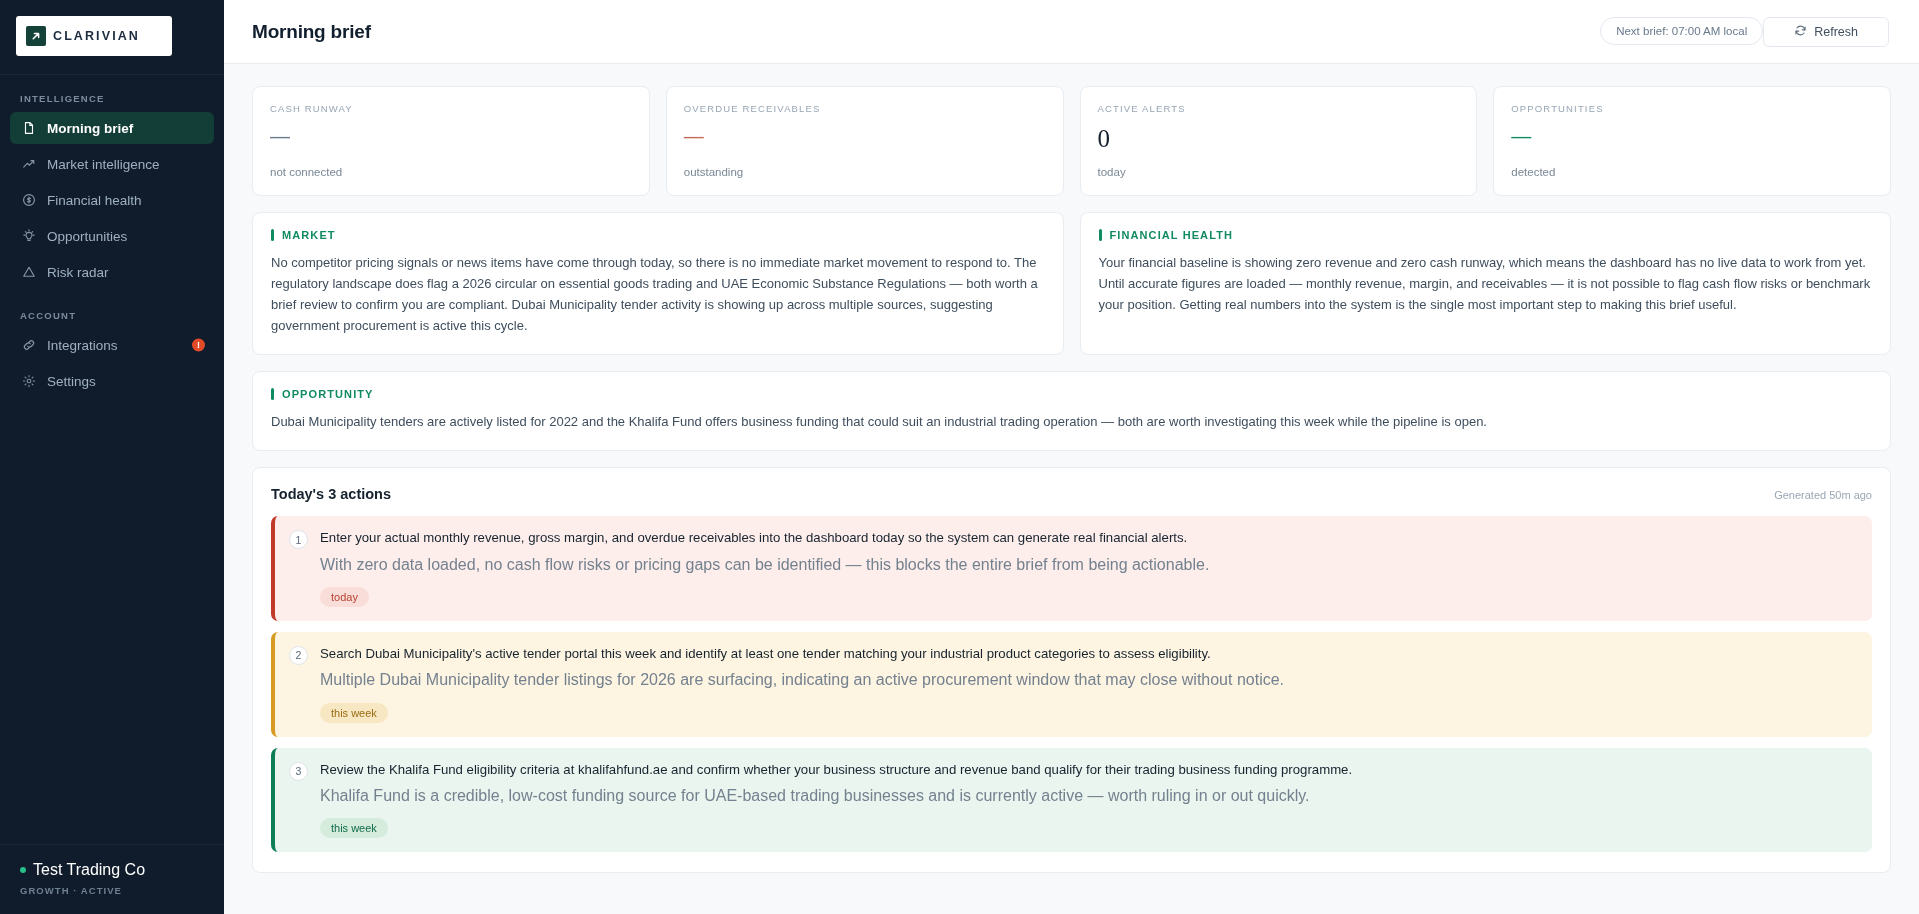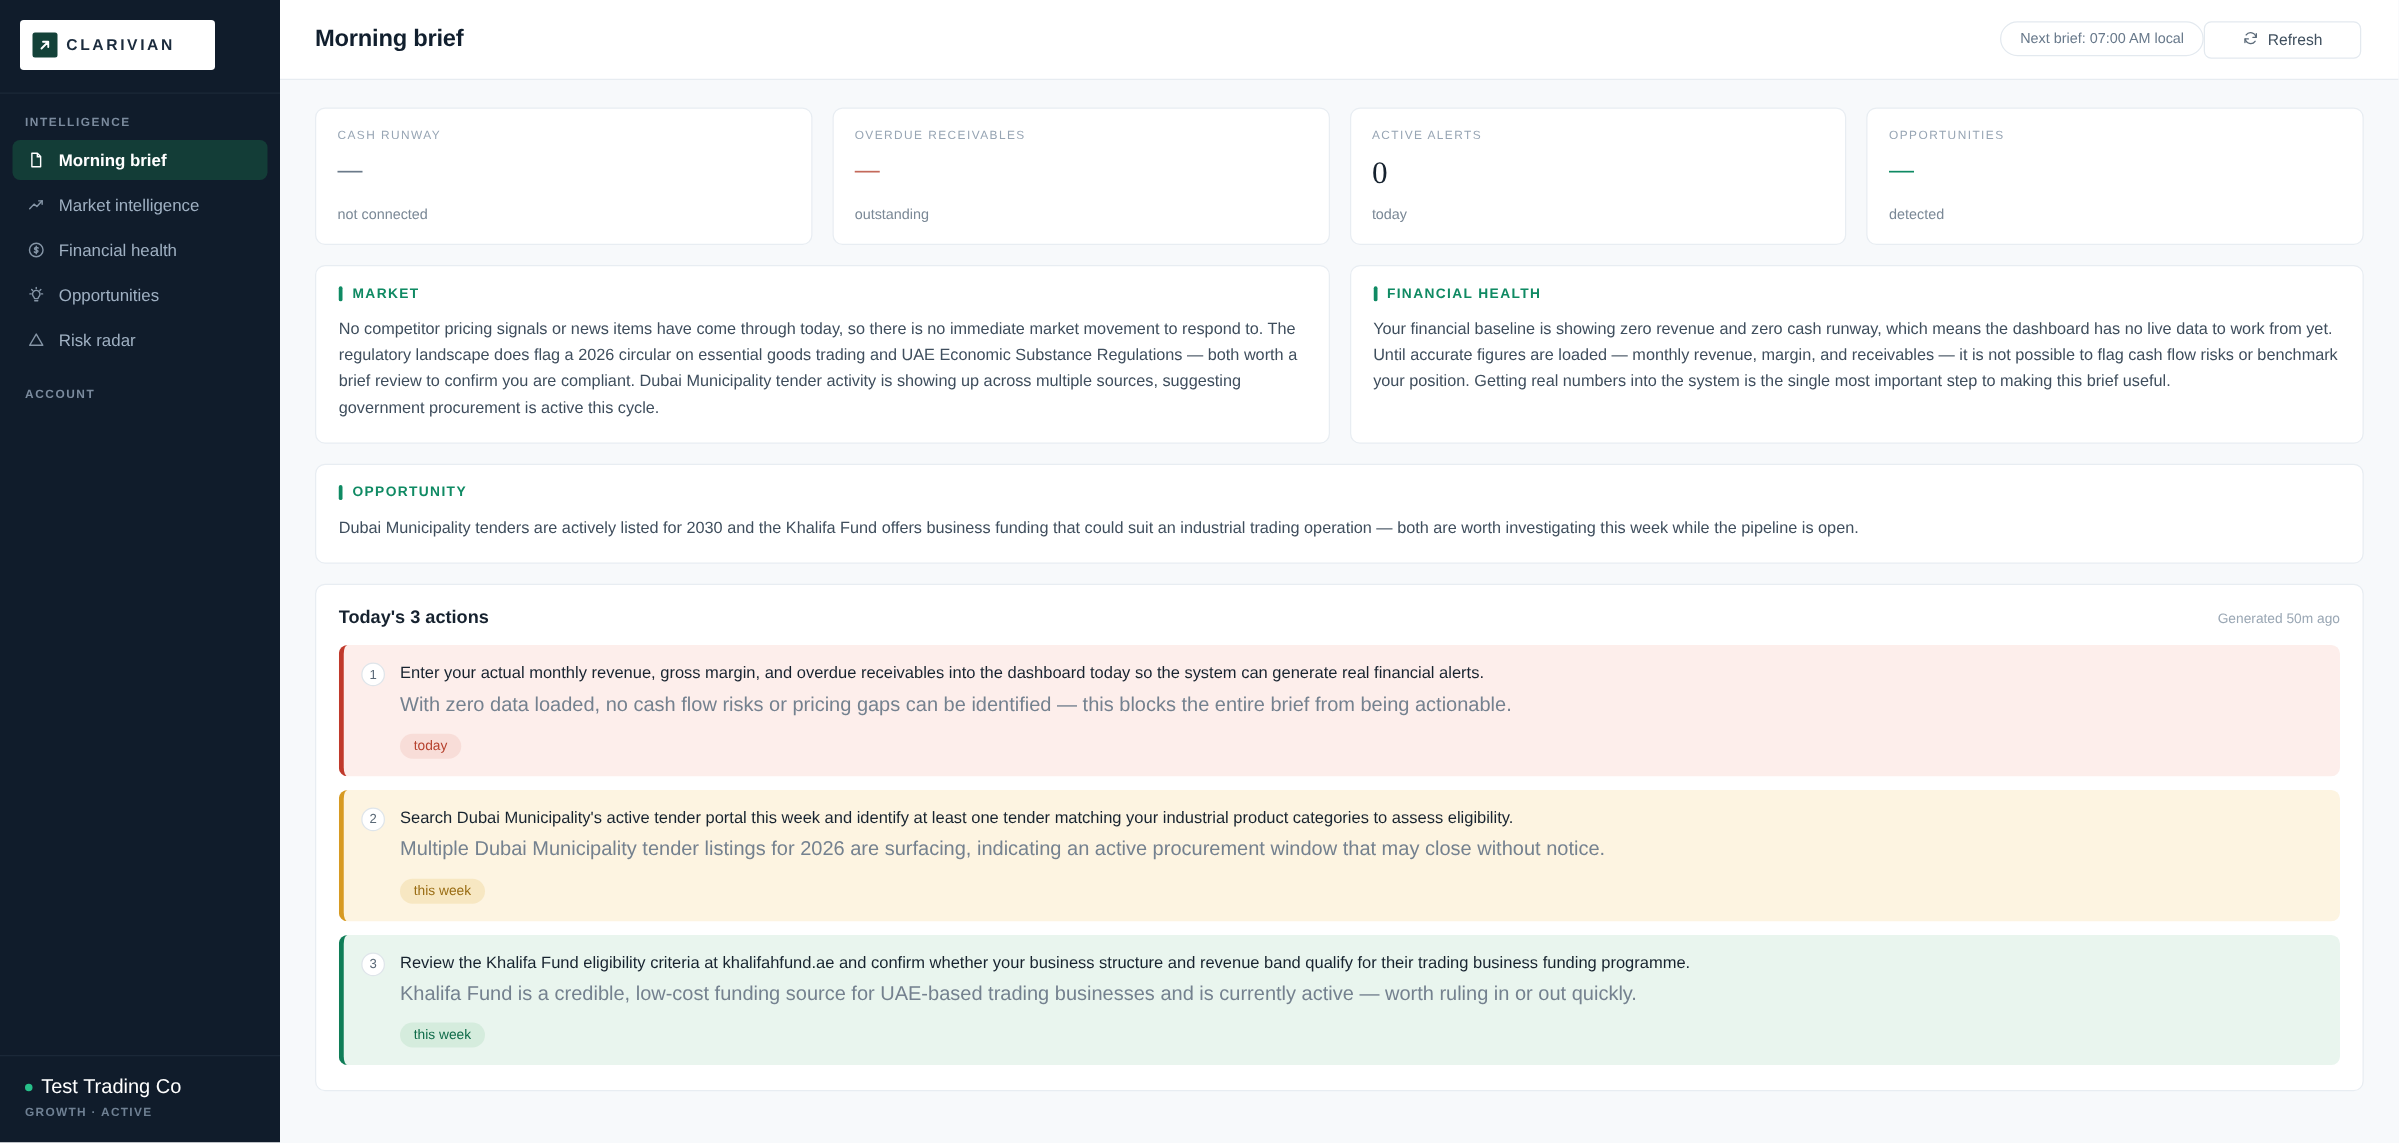--- a/index.html
+++ b/index.html
@@ -217,20 +217,43 @@
         <span class="ico">
           <svg width="14" height="14" viewBox="0 0 16 16" fill="none" stroke="currentColor" stroke-width="1.3">
             <path d="M8 2.6 14 12.8H2L8 2.6Z" stroke-linejoin="round"></path>
           </svg>
         </span>
         <span>Risk radar</span>
       </div>
     </nav>
 
     <div class="side-group-label">ACCOUNT</div>
+    <nav class="nav">
+
+      <div class="nav-item">
+        <span class="ico">
+          <svg width="14" height="14" viewBox="0 0 16 16" fill="none" stroke="currentColor" stroke-width="1.3">
+            <path d="M6.6 9.4a2.6 2.6 0 0 0 3.9.3l2-2a2.6 2.6 0 0 0-3.7-3.7l-1.1 1.1" stroke-linecap="round"></path>
+            <path d="M9.4 6.6a2.6 2.6 0 0 0-3.9-.3l-2 2a2.6 2.6 0 0 0 3.7 3.7l1.1-1.1" stroke-linecap="round"></path>
+          </svg>
+        </span>
+        <span>Integrations</span>
+        <span class="badge-dot">!</span>
+      </div>
+
+      <div class="nav-item">
+        <span class="ico">
+          <svg width="14" height="14" viewBox="0 0 16 16" fill="none" stroke="currentColor" stroke-width="1.2">
+            <circle cx="8" cy="8" r="2.1"></circle>
+            <path d="M8 1.6v1.6M8 12.8v1.6M1.6 8h1.6M12.8 8h1.6M3.5 3.5l1.1 1.1M11.4 11.4l1.1 1.1M12.5 3.5l-1.1 1.1M4.6 11.4l-1.1 1.1" stroke-linecap="round"></path>
+          </svg>
+        </span>
+        <span>Settings</span>
+      </div>
+    </nav>
 
     <div class="side-footer">
       <div class="org-row">
         <span class="org-dot"></span>
         <span class="org-name">Test Trading Co</span>
       </div>
       <div class="org-meta">GROWTH · ACTIVE</div>
     </div>
   </aside>
 
@@ -298,21 +321,21 @@
           </div>
           <p class="panel-body">Your financial baseline is showing zero revenue and zero cash runway, which means the dashboard has no live data to work from yet. Until accurate figures are loaded — monthly revenue, margin, and receivables — it is not possible to flag cash flow risks or benchmark your position. Getting real numbers into the system is the single most important step to making this brief useful.</p>
         </div>
       </div>
 
       <div class="panel panel-full">
         <div class="panel-tag">
           <span class="tag-bar"></span>
           <span class="tag-text">OPPORTUNITY</span>
         </div>
-        <p class="panel-body">Dubai Municipality tenders are actively listed for 2030 and the Khalifa Fund offers business funding that could suit an industrial trading operation — both are worth investigating this week while the pipeline is open.</p>
+        <p class="panel-body">Dubai Municipality tenders are actively listed for 2022 and the Khalifa Fund offers business funding that could suit an industrial trading operation — both are worth investigating this week while the pipeline is open.</p>
       </div>
 
       <div class="actions-card">
         <div class="actions-head">
           <span class="actions-title">Today's 3 actions</span>
           <span class="actions-meta">Generated 50m ago</span>
         </div>
 
         <div class="action red">
           <span class="act-num">1</span>

